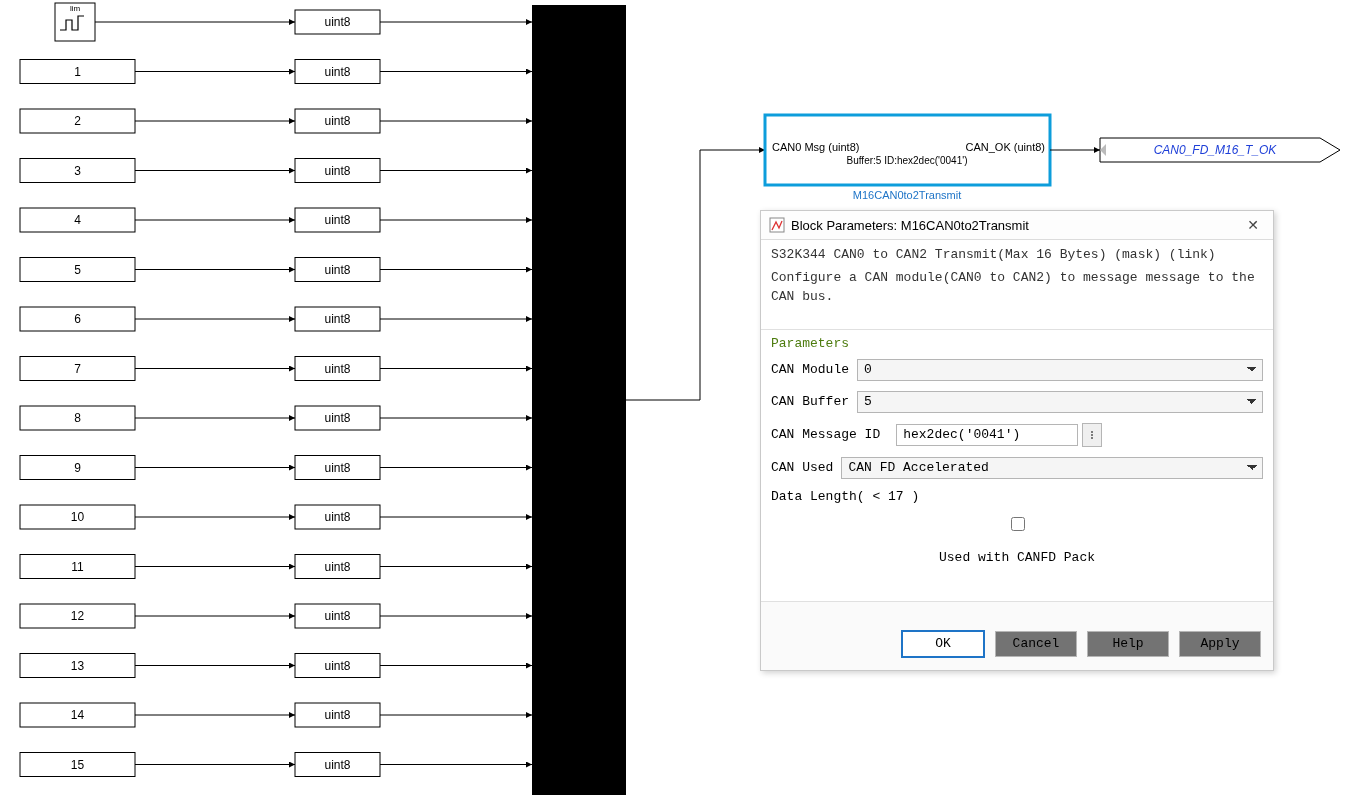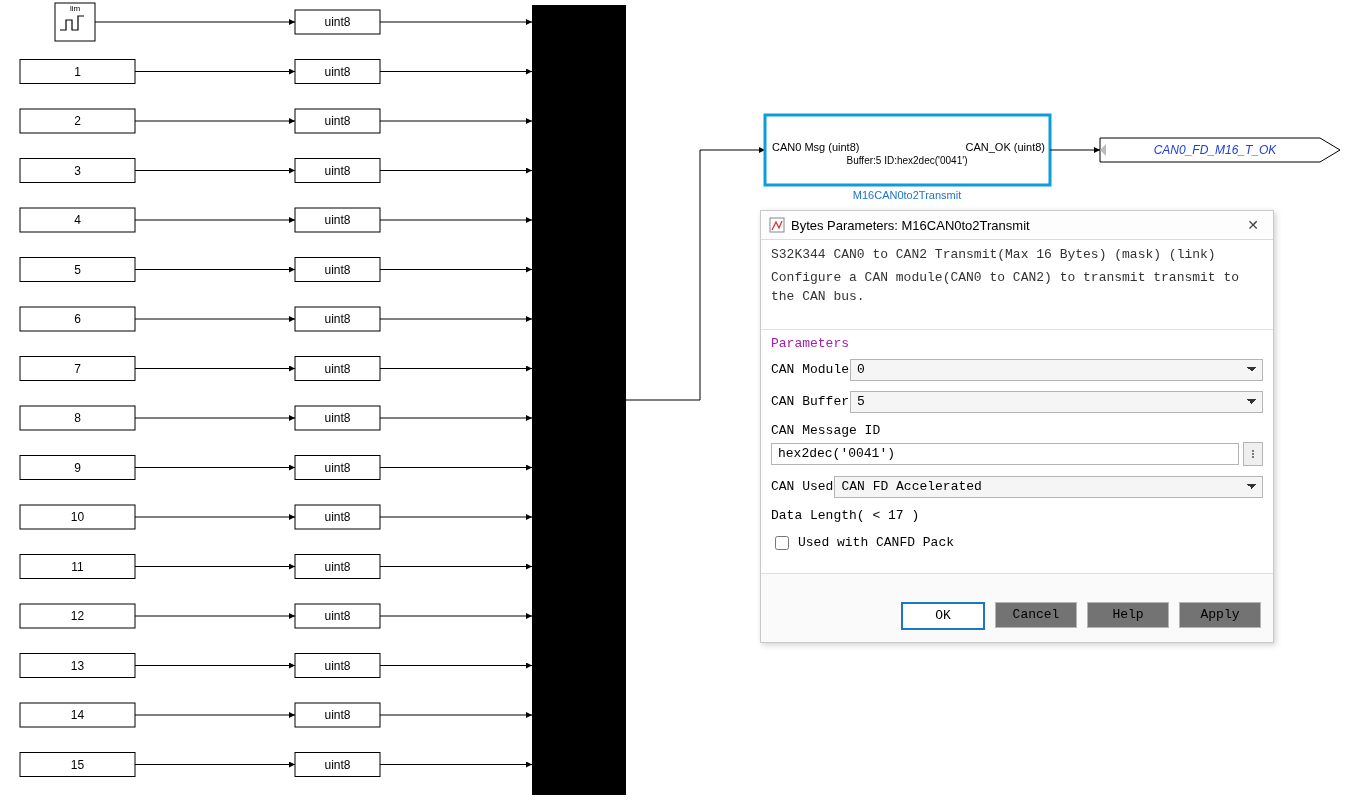--- a/index.html
+++ b/index.html
@@ -81,25 +81,25 @@
     font-size: 13px;
     color: #333;
     line-height: 1.45;
     border-bottom: 1px solid #e0e0e0;
   }
   .section {
     padding: 2px 10px 10px 10px;
     font-family: "Courier New", monospace;
     font-size: 13px;
   }
-  .section-title { padding: 4px 0 8px 0; color:#a21caf; }
+  .section-title { padding: 4px 0 8px 0; color:#4d7c0f; }
   .row {
     display: flex;
     align-items: center;
-    gap: 1px;
+    gap: 8px;
     margin-bottom: 10px;
   }
   .row label { white-space: nowrap; }
   .sel, .inp {
     font-family: "Courier New", monospace;
     font-size: 13px;
     height: 22px;
     border: 1px solid #b5b5b5;
     background: #f5f5f5;
     padding: 0 6px;
@@ -112,43 +112,44 @@
     background-image:
       linear-gradient(45deg, transparent 50%, #333 50%),
       linear-gradient(-45deg, transparent 50%, #333 50%);
     background-position: right 10px center, right 5px center;
     background-size: 5px 5px, 5px 5px;
     background-repeat: no-repeat;
     padding-right: 22px;
   }
   .flex1 { flex: 1; }
   .inp.white { background: #fff; }
-  .col { display:flex; flex-direction:column; gap:4px; margin-bottom:10px;}
+  .col { display:flex; flex-direction:row; gap:16px; margin-bottom:10px;align-items:center;}
   .withdots { display:flex; align-items:center; gap:4px; }
   .dotsbtn {
     width: 18px; height: 22px;
     border: 1px solid #b5b5b5;
     background: #efefef;
     display:flex;align-items:center;justify-content:center;
     font-size: 9px;
     line-height: 1;
     color:#555;
     flex-direction: column;
     gap:1px;
   }
   .dotsbtn span { width:2px;height:2px;background:#555;border-radius:50%; }
-  .chk { display:flex;align-items:center;gap:6px;margin-bottom:10px;}
+  .chk { display:flex;align-items:center;gap:16px;margin-bottom:26px;flex-direction:column;}
   .chk input { width:14px;height:14px; }
 
   .btnbar {
     display:flex; justify-content:flex-end;
     gap:10px;
     padding: 28px 12px 12px;
     border-top: 1px solid #e0e0e0;
     background: #fafafa;
+    align-items: center;
   }
   .btn {
     min-width: 80px;
     height: 24px;
     border: 1px solid #b5b5b5;
     background: #737373;
     font-family: "Courier New", monospace;
     font-size: 13px;
     display:flex;align-items:center;justify-content:center;
     cursor: pointer;
@@ -349,27 +350,27 @@
   </svg>
 
 <div class="dialog">
   <div class="titlebar">
     <span class="icon">
       <svg width="16" height="16">
           <rect x="1" y="1" width="14" height="14" fill="#fff" stroke="#888"></rect>
           <path d="M3,13 L7,5 L10,11 L13,4" stroke="#d33" fill="none" stroke-width="1.3"></path>
         </svg>
     </span>
-    <span class="ttl">Bytes Parameters: M16CAN0to2Transmit</span>
+    <span class="ttl">Block Parameters: M16CAN0to2Transmit</span>
     <span class="x">✕</span>
   </div>
 
   <div class="desc">
     <div>S32K344 CAN0 to CAN2 Transmit(Max 16 Bytes) (mask) (link)</div>
-    <div style="margin-top:4px;">Configure a CAN module(CAN0 to CAN2) to transmit transmit to the CAN bus.</div>
+    <div style="margin-top:4px;">Configure a CAN module(CAN0 to CAN2) to message message to the CAN bus.</div>
   </div>
 
   <div class="section">
     <div class="section-title">Parameters</div>
 
     <div class="row">
       <label>CAN Module</label>
       <select class="sel flex1">
         <option>0</option>
       </select>

